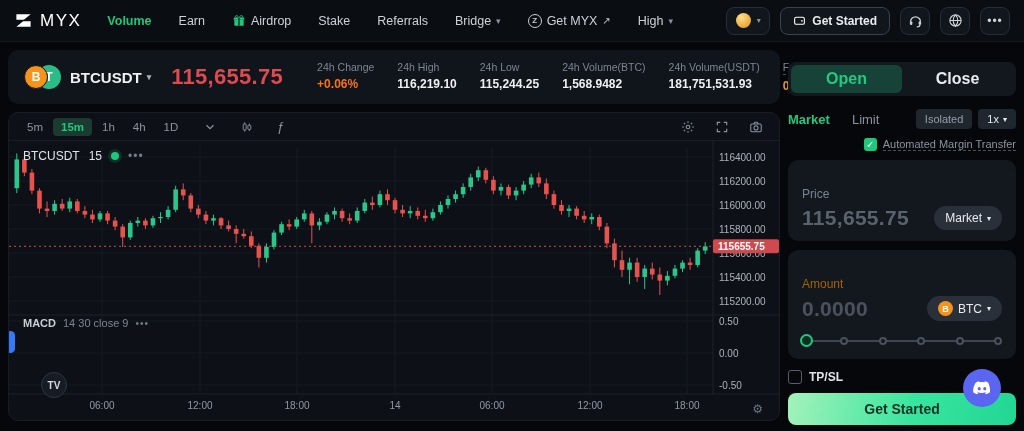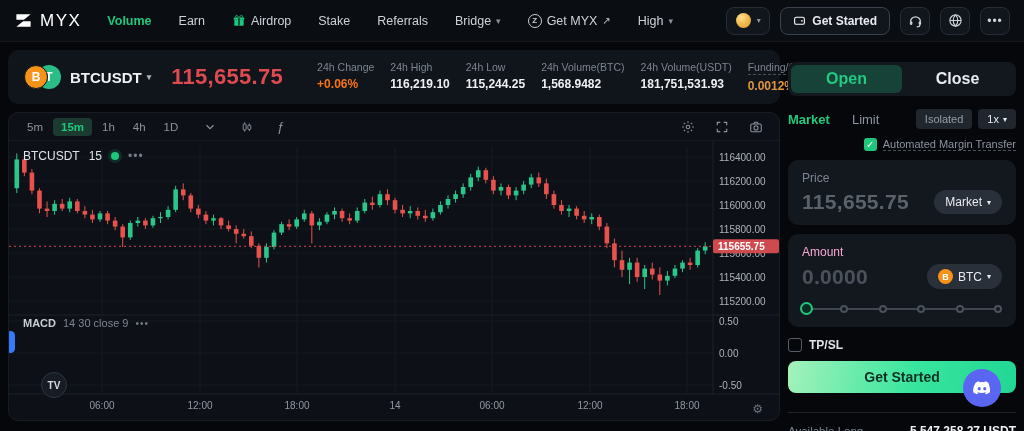--- a/index.html
+++ b/index.html
@@ -45,21 +45,21 @@
     height:54px; background:#10141b; border-radius:10px; display:flex; align-items:center;
     padding:0 16px; margin-bottom:8px;
   }
   .pair-coin { position:relative; width:38px; height:26px; flex:none; }
   .pair-coin .c { position:absolute; width:24px; height:24px; border-radius:50%; display:flex; align-items:center; justify-content:center; font-size:12px; font-weight:bold; color:#fff; }
   .pair-coin .c.t { left:13px; top:1px; background:#2bbd87; }
   .pair-coin .c.b { left:0; top:1px; background:#f7931a; border:1.5px solid #10141b; }
   .pair-name { font-size:15px; font-weight:bold; margin-left:8px; cursor:pointer; display:flex; align-items:center; gap:5px; }
   .pair-name .caret { font-size:9px; color:#aab0ba; }
   .last-price { font-size:22px; font-weight:bold; color:#dd4b50; margin-left:20px; letter-spacing:.3px; }
-  .stats { display:flex; gap:16px; margin-left:34px; }
+  .stats { display:flex; gap:23px; margin-left:34px; }
   .stat { display:flex; flex-direction:column; gap:4px; }
   .stat-label { font-size:10.5px; color:#7d8591; white-space:nowrap; }
   .stat-label.u { border-bottom:1px dashed #4a5058; padding-bottom:1px; cursor:pointer; }
   .stat-value { font-size:12px; font-weight:bold; color:#eef0f3; white-space:nowrap; }
   .tone-green { color:#f97316; }
   .tone-orange { color:#e0953f; }
   
   .chart-card {
     position:relative; height:309px; background:#0d1117; border:1px solid #181d25;
     border-radius:10px; overflow:hidden;
@@ -90,22 +90,22 @@
   .order-row { display:flex; align-items:center; margin-top:13px; }
   .otype { font-size:13px; color:#8b93a0; cursor:pointer; margin-right:22px; }
   .otype.active { color:#22c87f; font-weight:bold; }
   .mini-pill { background:#20262e; border-radius:4px; font-size:11px; color:#959da9; padding:4px 9px; cursor:pointer; display:flex; align-items:center; gap:4px; }
   .mini-pill.lev { color:#e8ebef; margin-left:6px; }
   .mini-pill .caret { font-size:8px; }
   .amt-row { display:flex; align-items:center; justify-content:flex-end; gap:6px; margin-top:9px; }
   .check { width:13px; height:13px; border-radius:3px; background:#1fc77d; color:#fff; font-size:10px; display:flex; align-items:center; justify-content:center; cursor:pointer; }
   .amt-label { font-size:11px; color:#8b93a0; border-bottom:1px dashed #4a5058; cursor:pointer; }
   .field-card { background:#13181f; border-radius:10px; padding:11px 14px; margin-top:9px; }
-  .field-label { font-size:12px; color:#7b8391; }
-  .field-label.bright { color:#f9a8d4; }
+  .field-label { font-size:12px; color:#7b8391;margin-top:16px; }
+  .field-label.bright { color:#a16207; }
   .field-row { display:flex; align-items:center; justify-content:space-between; margin-top:5px; }
   .field-value { font-size:21px; font-weight:bold; color:#5a626c; letter-spacing:.3px; }
   .field-value.dim { color:#4b525c; }
   .unit-pill { background:#2a303a; border-radius:15px; padding:5px 11px; font-size:12px; color:#e8ebef; display:flex; align-items:center; gap:5px; cursor:pointer; }
   .unit-pill .caret { font-size:8px; }
   .btc-dot { width:15px; height:15px; border-radius:50%; background:#f7931a; color:#fff; font-size:9px; font-weight:bold; display:flex; align-items:center; justify-content:center; }
   .slider { position:relative; height:14px; margin-top:13px; }
   .slider-track { position:absolute; left:4px; right:4px; top:6px; height:2px; background:#3f4650; }
   .slider-stop { position:absolute; top:3px; width:8px; height:8px; border:2px solid #4a515b; border-radius:50%; background:#13181f; margin-left:-4px; cursor:pointer; }
   .slider-stop.first { width:13px; height:13px; top:0; border:2.5px solid #22c87f; background:#0c2e22; margin-left:-6px; }

